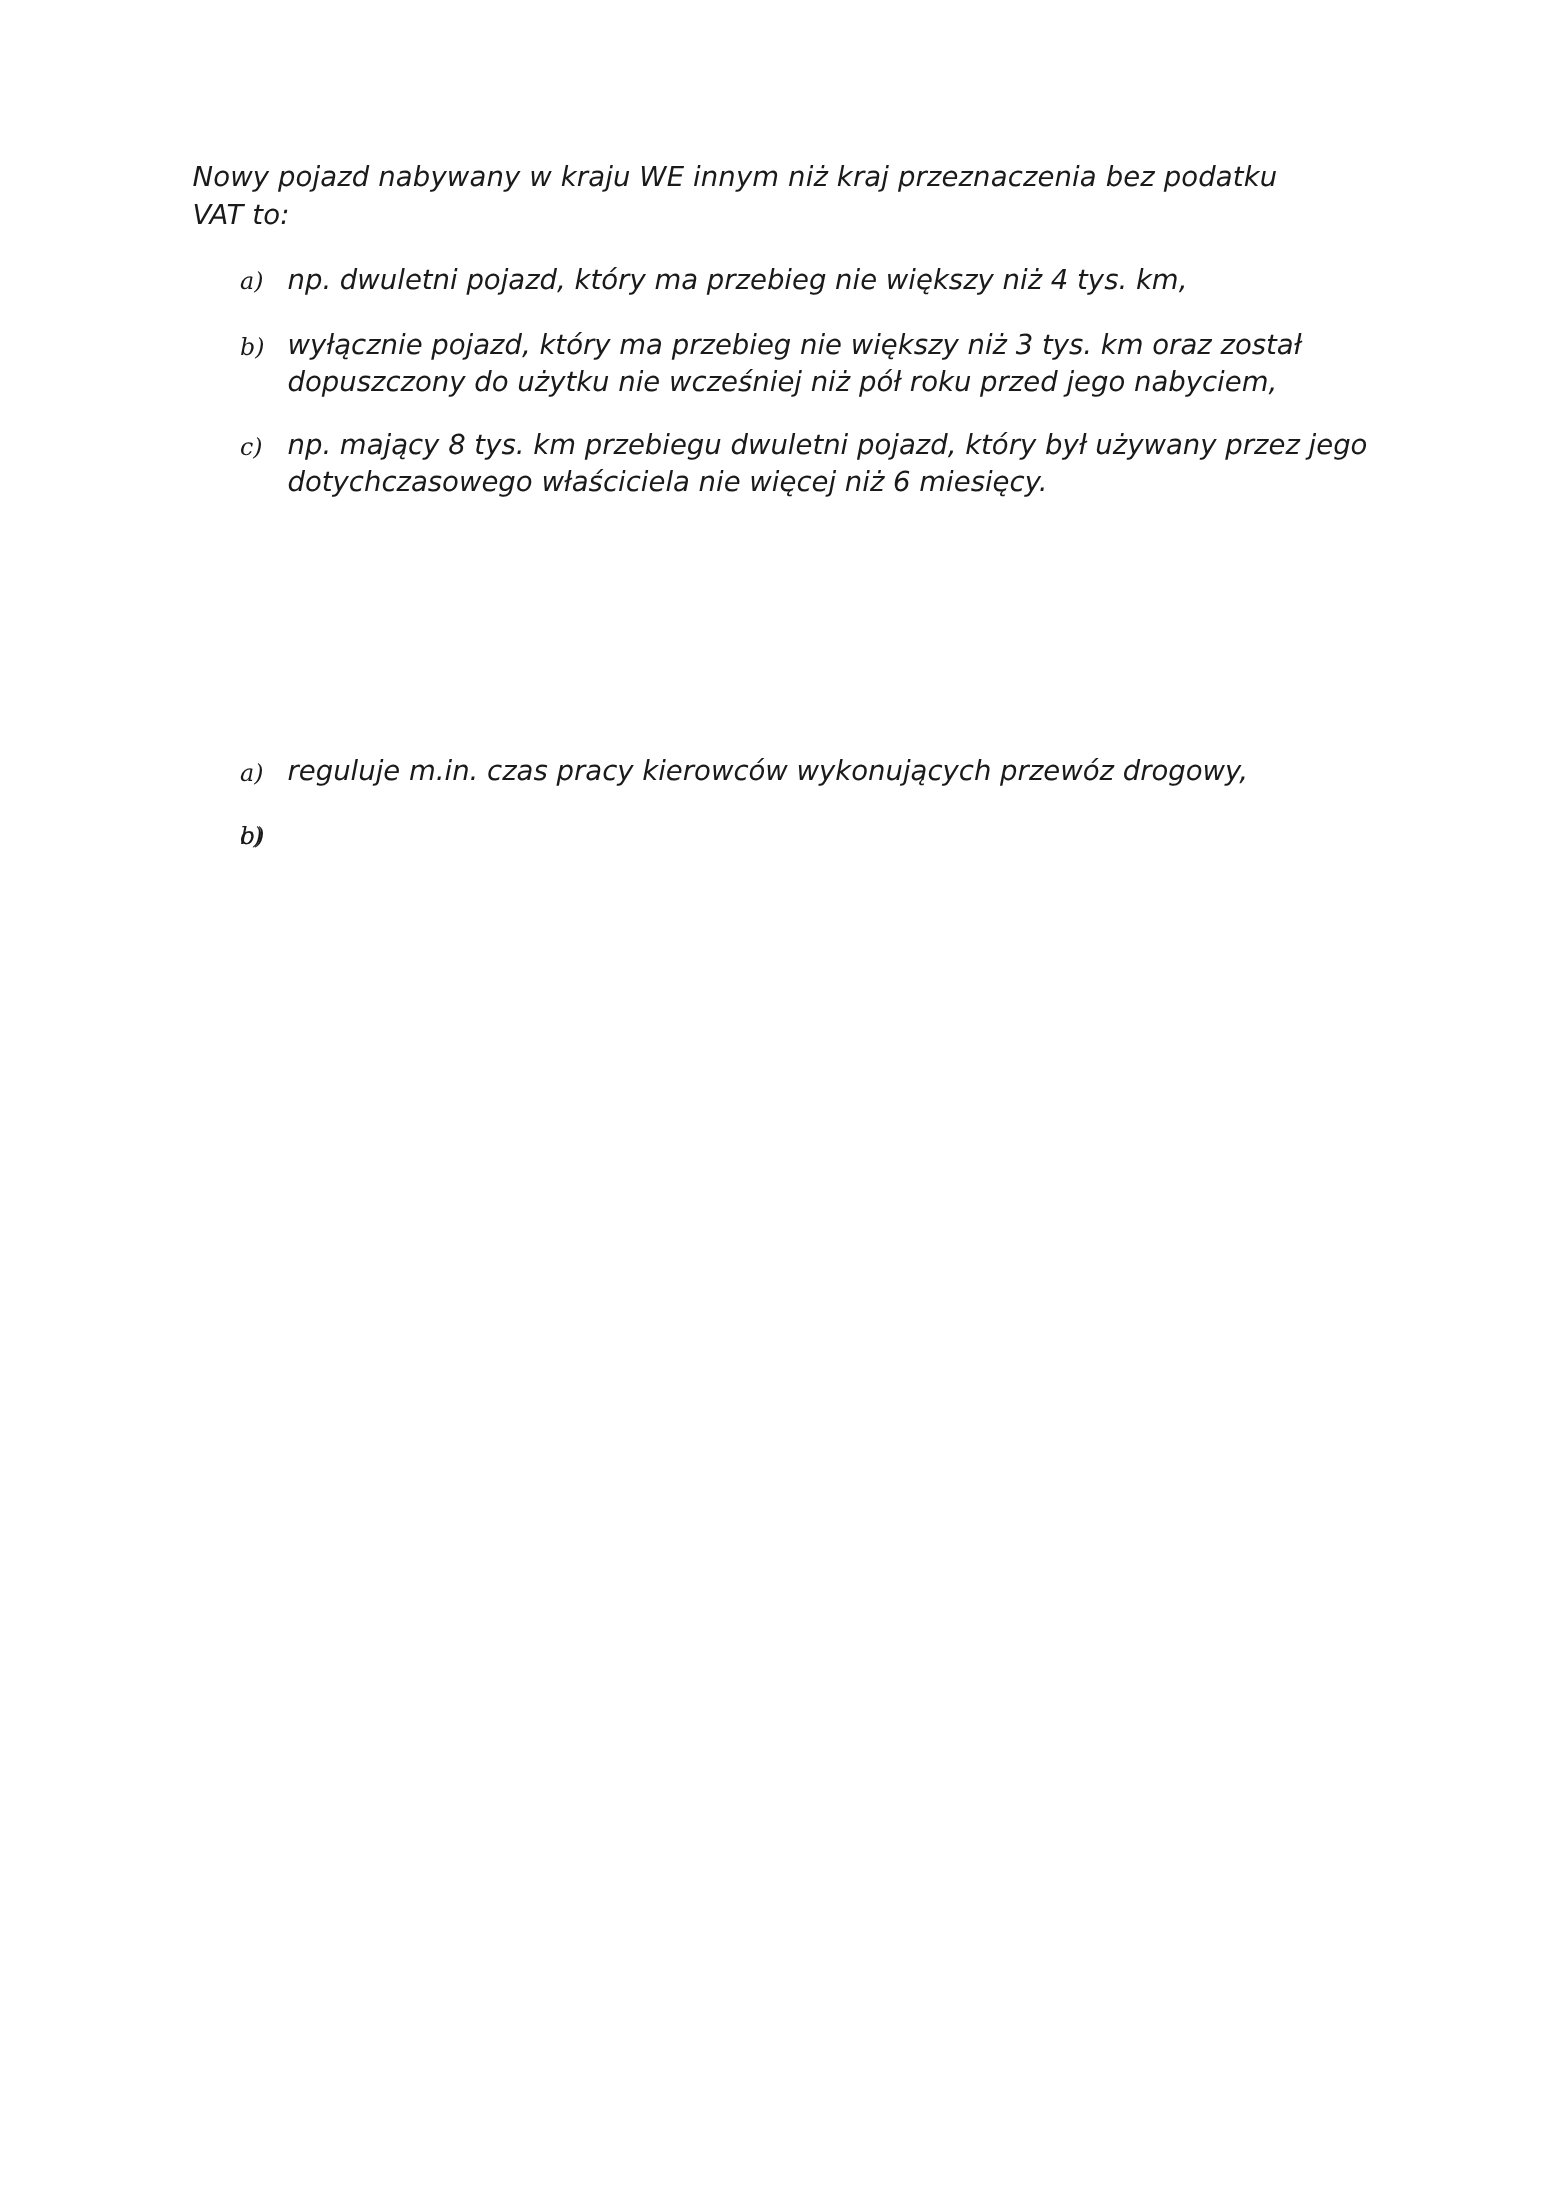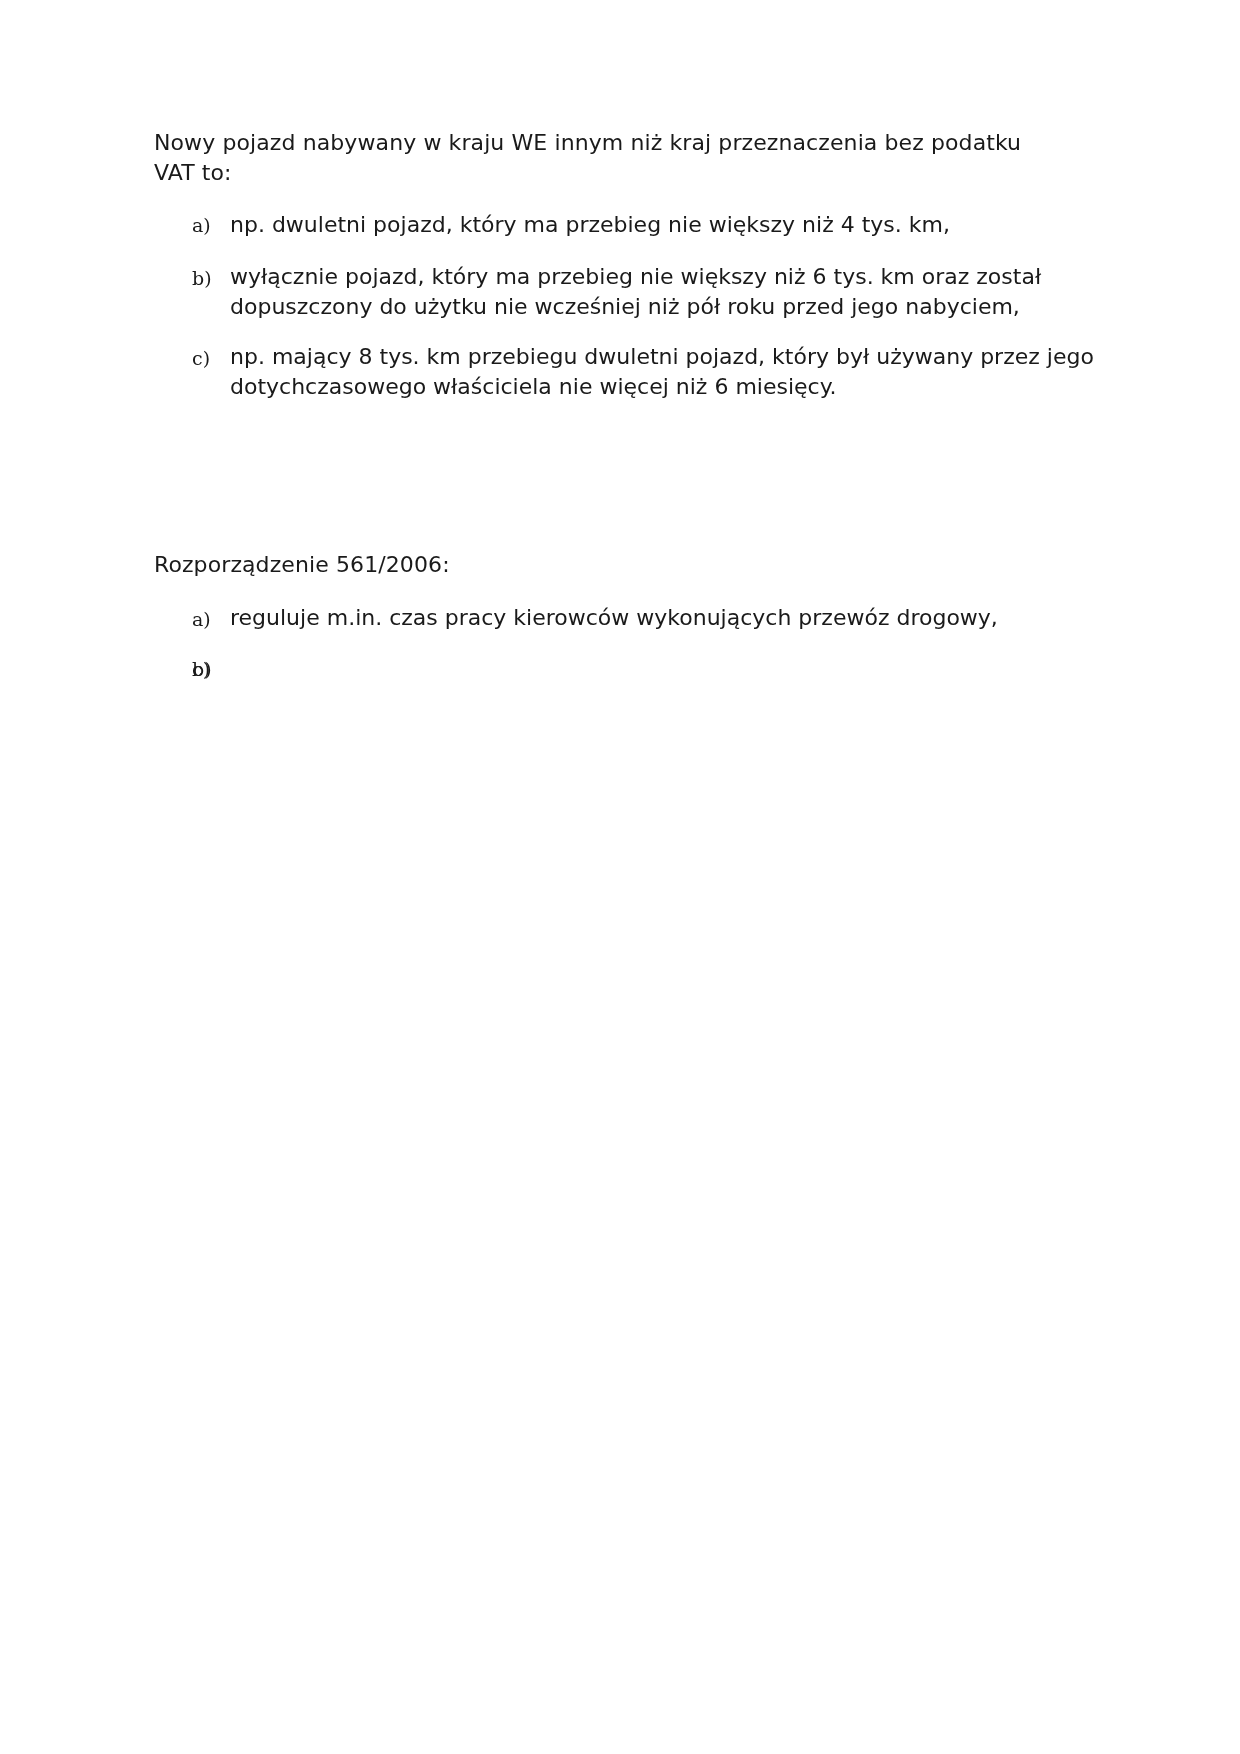--- a/index.html
+++ b/index.html
@@ -15,20 +15,21 @@
       font-family: "DejaVu Sans", sans-serif;
       color: #1a1a1a;
     }
     .page {
       position: absolute;
       left: 0;
       top: 0;
       width: 1240px;
       height: 1754px;
       background: #ffffff;
+      font-style: italic;
     }
     .para {
       position: absolute;
       left: 154px;
       width: 900px;
       font-size: 22px;
       line-height: 30px;
       letter-spacing: 0.1px;
     }
     .list {
@@ -61,29 +62,28 @@
 
   <div class="para" style="top:128px;">Nowy pojazd nabywany w kraju WE innym niż kraj przeznaczenia bez podatku VAT to:</div>
 
   <ul class="list" style="top:208px;">
     <li class="item">
       <span class="marker">a)</span>
       <span>np. dwuletni pojazd, który ma przebieg nie większy niż 4 tys. km,</span>
     </li>
     <li class="item" style="line-height:30px; margin-top:4px;">
       <span class="marker">b)</span>
-      <span>wyłącznie pojazd, który ma przebieg nie większy niż 6 tys. km oraz został dopuszczony do użytku nie wcześniej niż pół roku przed jego nabyciem,</span>
+      <span>wyłącznie pojazd, który ma przebieg nie większy niż 3 tys. km oraz został dopuszczony do użytku nie wcześniej niż pół roku przed jego nabyciem,</span>
     </li>
     <li class="item" style="line-height:30px;">
       <span class="marker">c)</span>
       <span>np. mający 8 tys. km przebiegu dwuletni pojazd, który był używany przez jego dotychczasowego właściciela nie więcej niż  6 miesięcy.</span>
     </li>
   </ul>
 
-  <div class="para" style="top:550px;">Rozporządzenie 561/2006:</div>
 
   <ul class="list" style="top:603px;">
     <li class="item" style="line-height:30px;">
       <span class="marker">a)</span>
       <span>reguluje m.in. czas pracy kierowców wykonujących przewóz drogowy,</span>
     </li>
     <li class="item" style="line-height:30px;">
       <span class="marker">b)</span>
     </li>
     <li class="item" style="line-height:30px;">

